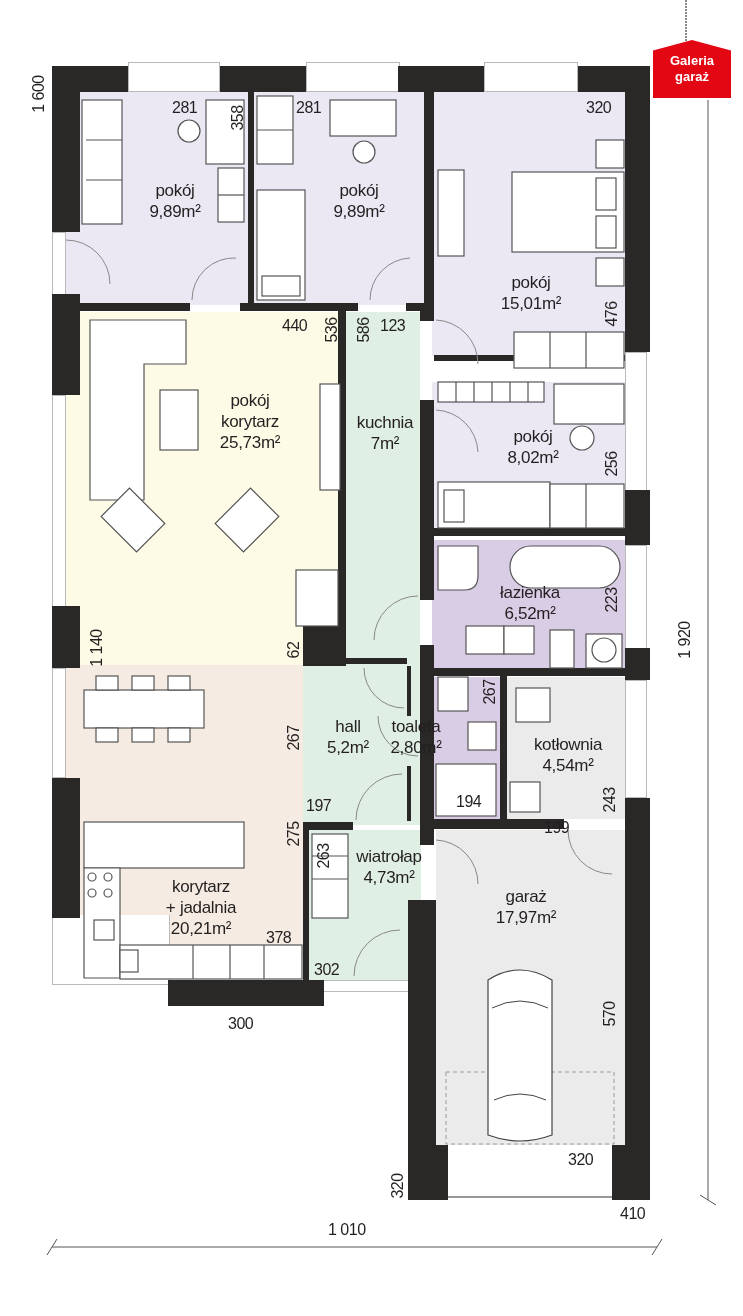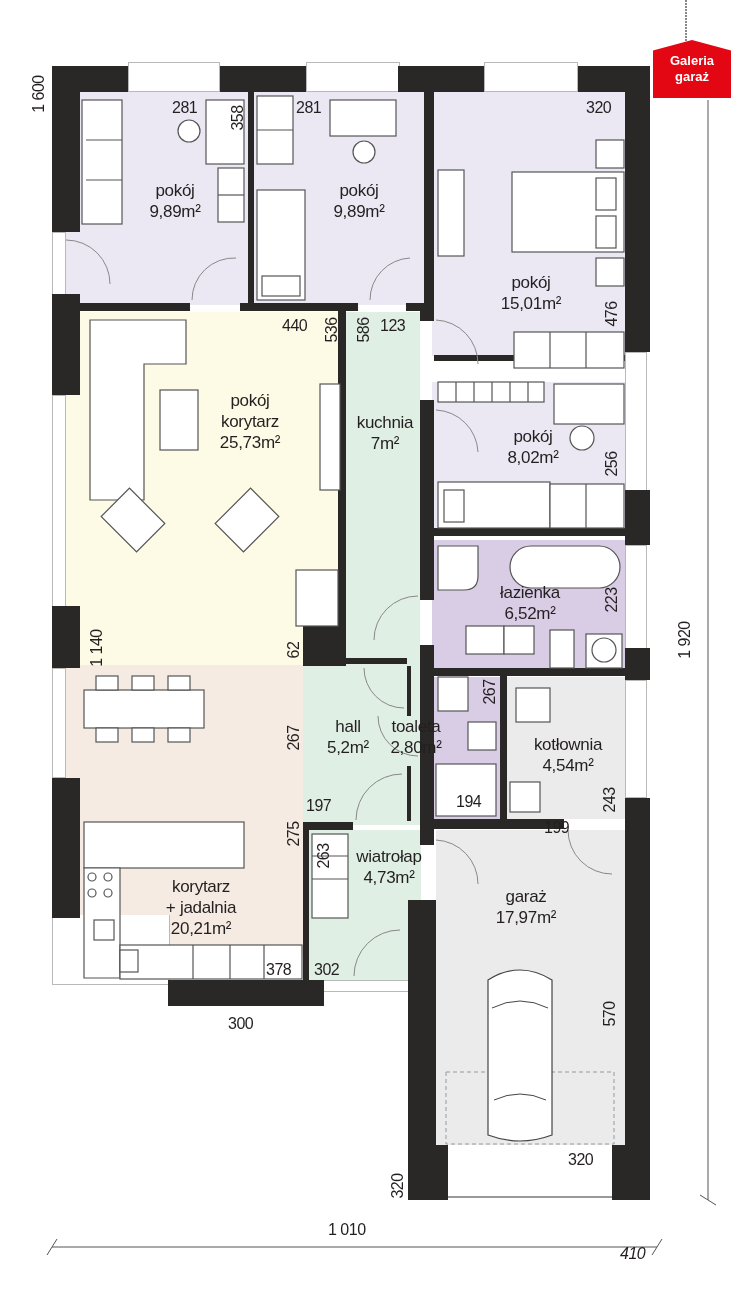--- a/index.html
+++ b/index.html
@@ -276,21 +276,21 @@
 <div class="dim vr" style="left:72px;top:640px;width:50px;text-align:center;">1 140</div>
 <div class="dim vr" style="left:282px;top:642px;width:24px;text-align:center;">62</div>
 <div class="dim vr" style="left:276px;top:730px;width:36px;text-align:center;">267</div>
 <div class="dim vr" style="left:472px;top:684px;width:36px;text-align:center;">267</div>
 <div class="dim" style="left:306px;top:798px;">197</div>
 <div class="dim" style="left:456px;top:794px;">194</div>
 <div class="dim" style="left:544px;top:798px;margin-top:22px;">199</div>
 <div class="dim vr" style="left:592px;top:792px;width:36px;text-align:center;">243</div>
 <div class="dim vr" style="left:276px;top:826px;width:36px;text-align:center;">275</div>
 <div class="dim vr" style="left:306px;top:848px;width:36px;text-align:center;">263</div>
-<div class="dim" style="left:266px;top:962px;">378</div>
+<div class="dim" style="left:266px;top:930px;">378</div>
 <div class="dim" style="left:314px;top:962px;">302</div>
 <div class="dim" style="left:228px;top:1016px;">300</div>
 <div class="dim vr" style="left:592px;top:1006px;width:36px;text-align:center;">570</div>
 <div class="dim" style="left:568px;top:1152px;">320</div>
 <div class="dim vr" style="left:380px;top:1178px;width:36px;text-align:center;">320</div>
-<div class="dim" style="left:620px;top:1246px;font-style:italic;">410</div>
+<div class="dim" style="left:620px;top:1206px;">410</div>
 <div class="dim vr" style="left:660px;top:632px;width:50px;text-align:center;">1 920</div>
 <div class="dim" style="left:328px;top:1222px;">1 010</div>
 
 </body></html>

